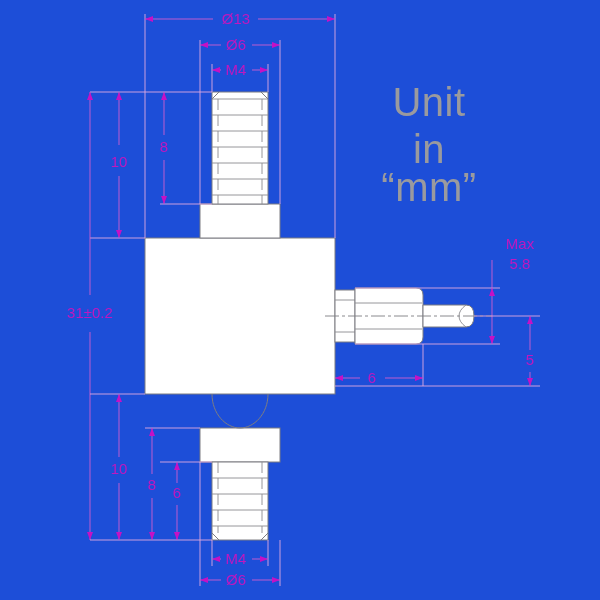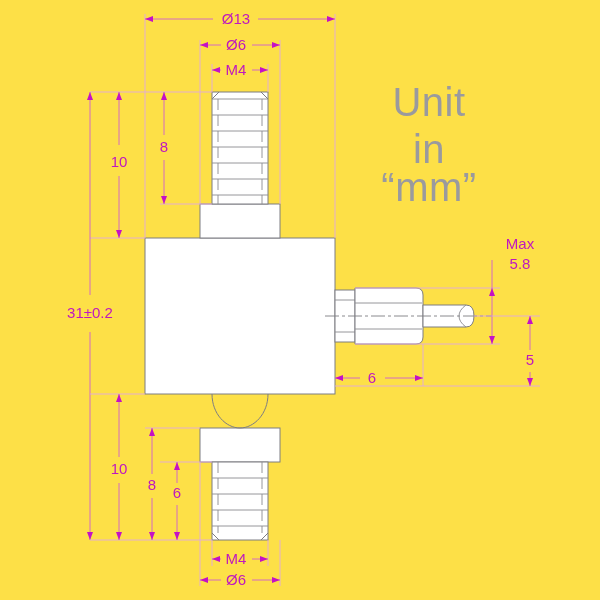--- a/index.html
+++ b/index.html
@@ -11,21 +11,21 @@
   body {
     width: 600px;
     height: 600px;
     overflow: hidden;
     font-family: "Liberation Sans", sans-serif;
   }
   #drawing-root {
     position: relative;
     width: 600px;
     height: 600px;
-    background: #fde047;
+    background: #1d4ed8;
   }
   svg#drawing-svg {
     position: absolute;
     top: 0;
     left: 0;
     width: 600px;
     height: 600px;
     display: block;
   }
   .part-line {

